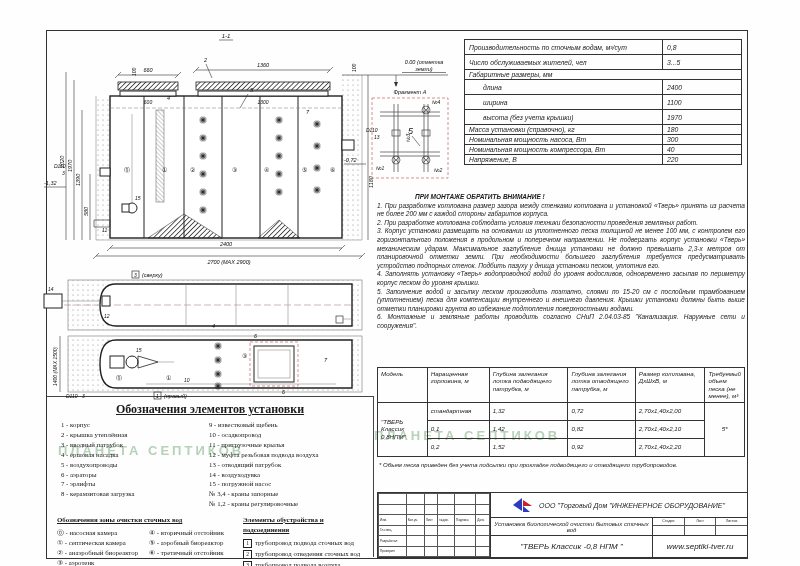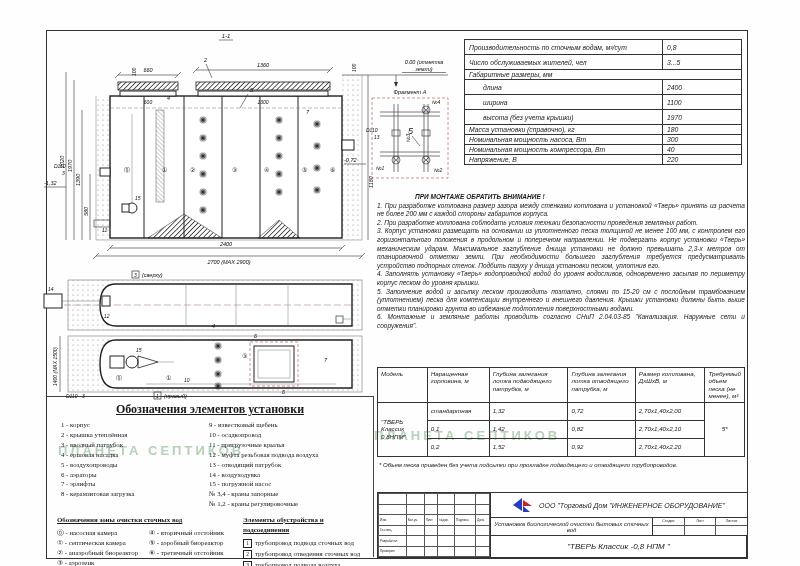--- a/index.html
+++ b/index.html
@@ -512,20 +512,21 @@
           </div>
           <div class="tb-stage-v">
               <div></div>
               <div></div>
               <div></div>
             </div>
         </div>
       </div>
       <div class="tb-bot">
         <div class="tb-product">"ТВЕРЬ Классик -0,8 НПМ "</div>
+        <div class="tb-site">www.septiki-tver.ru</div>
       </div>
     </div>
   </div>
 
   <div class="legends">
     <div class="leg-h1">Обозначения элементов установки</div>
     <div class="leg-cols">
       <div class="leg-col1">
         <div>1 - корпус</div>
         <div>2 - крышка утеплённая</div>

